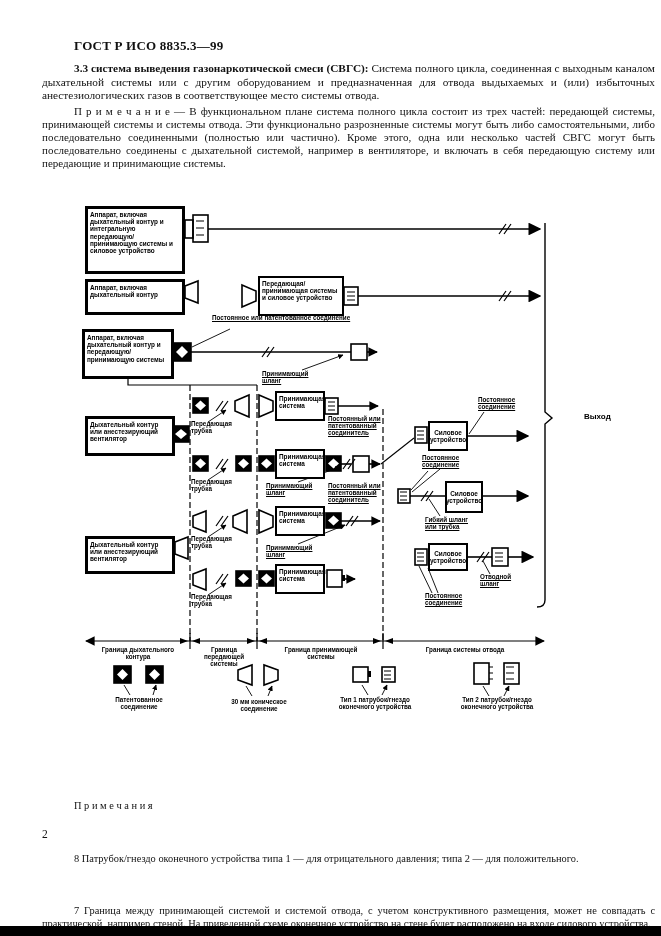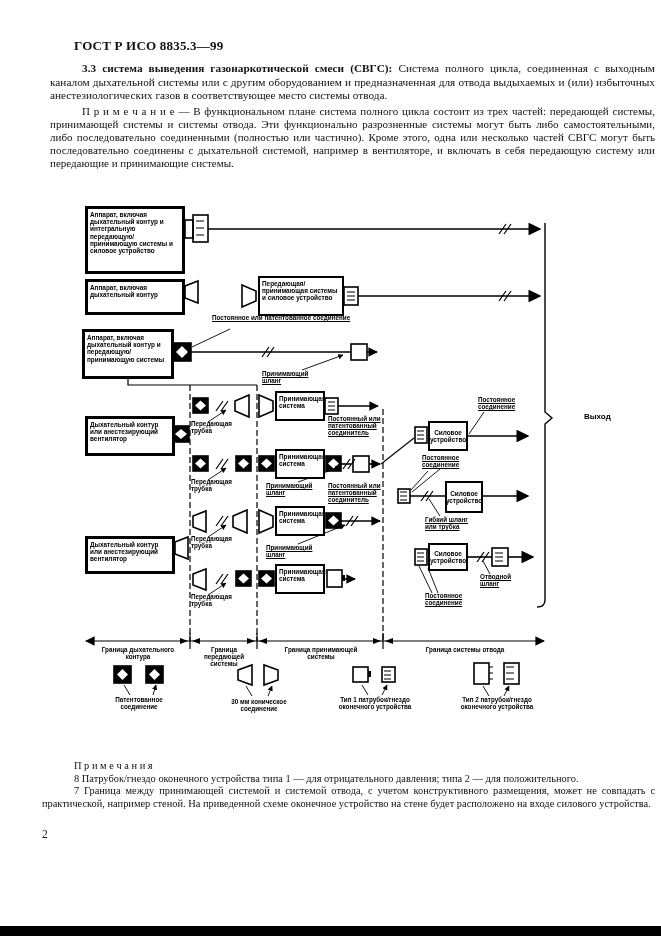--- a/index.html
+++ b/index.html
@@ -1,38 +1,38 @@
 <!DOCTYPE html>
 <html><head>
 <meta charset="utf-8">
 <style>
   html,body{margin:0;padding:0;background:#888;}
   #page{position:relative;width:661px;height:936px;background:#fff;overflow:hidden;
         font-family:"Liberation Serif",serif;color:#111;padding-left:34px;}
   
   .hdr{position:absolute;left:74px;top:38px;font-weight:bold;font-size:13px;letter-spacing:.2px;}
-  .textblock{position:absolute;left:50px;right:40px;top:62px;font-size:11.3px;line-height:1.2;text-align:justify;}
+  .textblock{position:absolute;left:42px;right:40px;top:62px;font-size:11.3px;line-height:1.2;text-align:justify;}
   .textblock p{margin:0 0 2px 0;text-indent:32px;}
   .smallnote{font-size:11px;font-family:Liberation Serif, serif;}
   
   #fig{position:absolute;left:40px;top:196px;width:582px;height:546px;}
   #fig svg{position:absolute;left:0;top:0;}
   .dbox{position:absolute;border:2px solid #000;background:#fff;box-sizing:border-box;
         font-family:"Liberation Sans",sans-serif;font-weight:bold;font-size:6.4px;line-height:1.12;
         padding:2px 2px;color:#000;}
   .dbox.heavy{border-width:3px;}
   .dbox.ctr{text-align:center;display:flex;align-items:center;justify-content:center;}
   .dlab{position:absolute;font-family:"Liberation Sans",sans-serif;font-weight:bold;font-size:6.3px;
         line-height:1.12;color:#000;}
   .und{text-decoration:underline;}
   .ctrt{text-align:center;}
   .cap{position:absolute;left:0;right:0;top:736px;text-align:center;font-size:11.2px;}
   .notes{position:absolute;left:42px;right:40px;top:760px;font-size:10.4px;line-height:1.22;text-align:justify;}
   .notes p{margin:0;}
-  .notes .ind{text-indent:32px;}
+  .notes .ind{text-indent:32px;margin-top:40px;}
   .pagenum{position:absolute;left:42px;top:828px;font-size:11.5px;}
   .scanedge{position:absolute;left:0;right:0;bottom:0;height:10px;background:#000;}
 </style>
 </head>
 <body>
 
 <div id="page">
 
   <div class="hdr">ГОСТ Р ИСО 8835.3—99</div>
 

